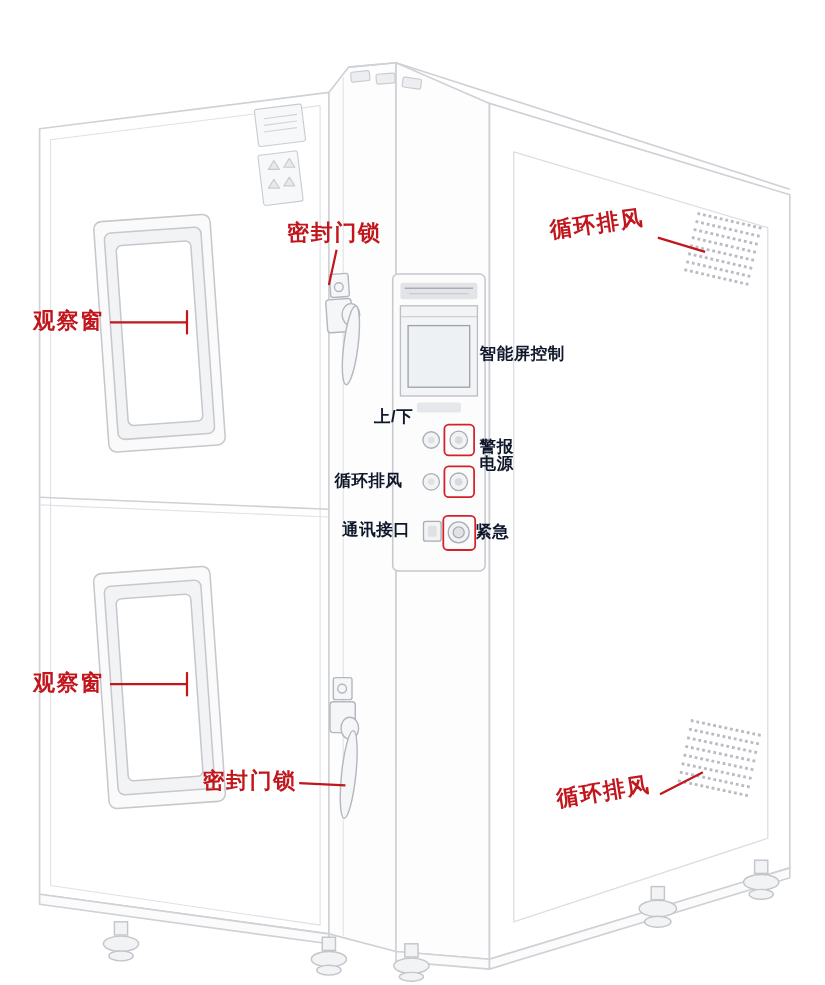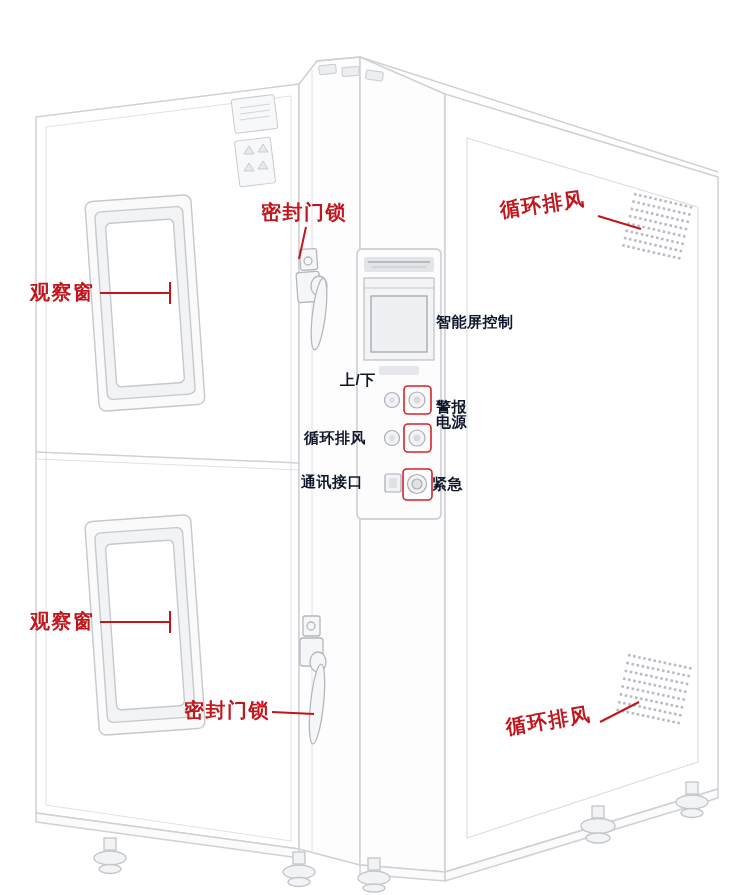--- a/index.html
+++ b/index.html
@@ -192,16 +192,16 @@
   <div class="lbl lbl-red" style="left:261px;top:201px">密封门锁</div>
   <div class="lbl lbl-red" style="left:184px;top:699px">密封门锁</div>
   <div class="lbl lbl-red rot-up" style="left:500px;top:199px">循环排风</div>
   <div class="lbl lbl-red rot-dn" style="left:506px;top:716px">循环排风</div>
 
   <div class="lbl lbl-black" style="left:436px;top:314px">智能屏控制</div>
   <div class="lbl lbl-black" style="left:340px;top:372px">上/下</div>
   <div class="lbl lbl-black" style="left:436px;top:399px">警报</div>
   <div class="lbl lbl-black" style="left:304px;top:430px">循环排风</div>
   <div class="lbl lbl-black" style="left:436px;top:414px">电源</div>
-  <div class="lbl lbl-black" style="left:301px;top:474px">通讯接口</div>
+  <div class="lbl lbl-black" style="left:311px;top:474px">通讯接口</div>
   <div class="lbl lbl-black" style="left:432px;top:476px">紧急</div>
 
 </div>
 
 </body></html>

